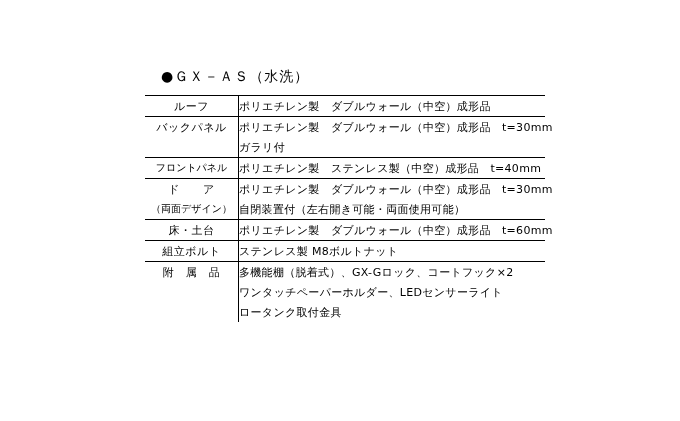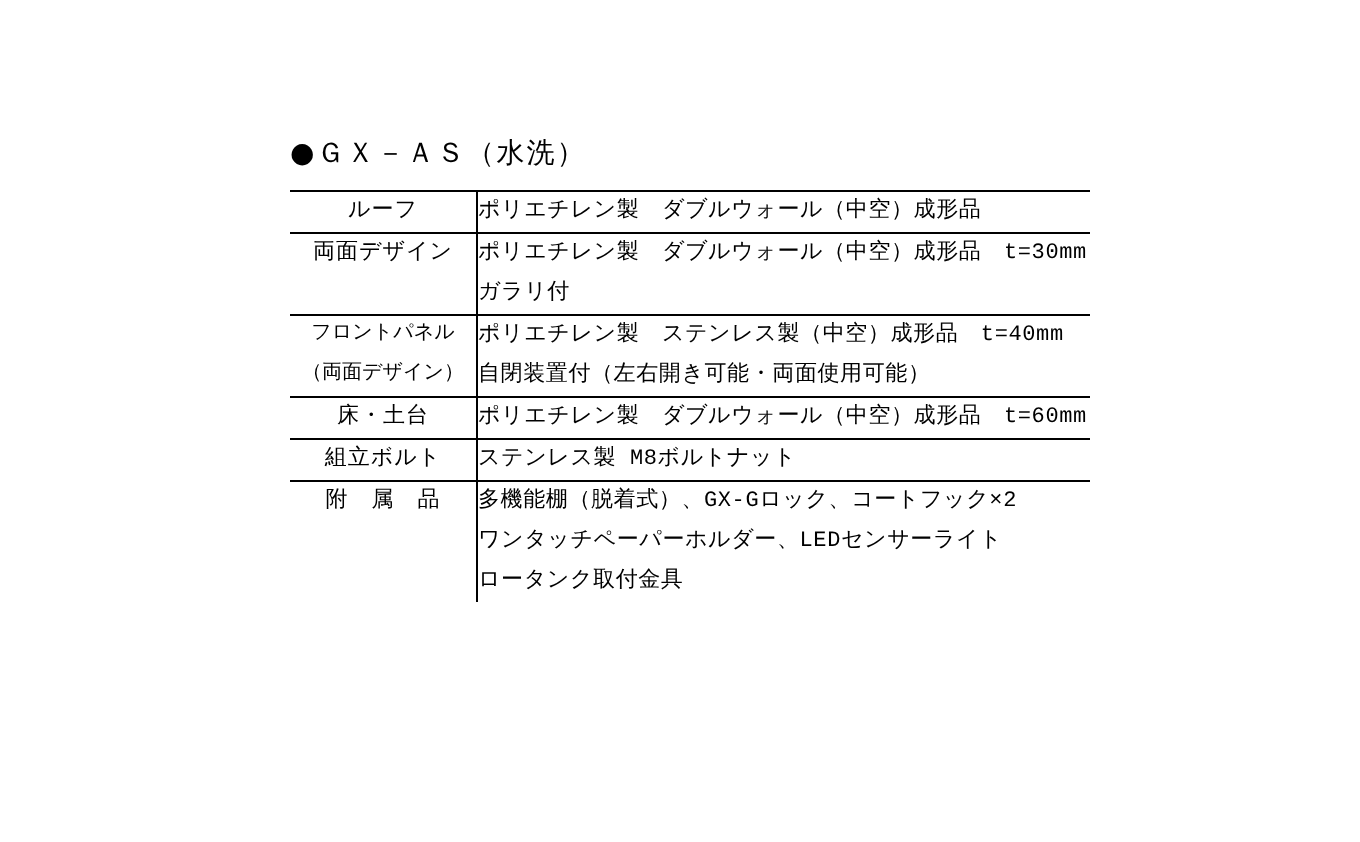--- a/index.html
+++ b/index.html
@@ -23,33 +23,33 @@
     position: absolute;
     left: 145px;
     top: 68px;
     width: 410px;
   }
   .spec-title {
     font-size: 14px;
     letter-spacing: 1px;
     margin-bottom: 9px;
     white-space: nowrap;
+    margin-left: 16px;
   }
   table.spec-table {
     border-collapse: collapse;
     width: 400px;
     table-layout: fixed;
   }
   table.spec-table td {
     padding: 0;
     vertical-align: middle;
     font-size: 11px;
     line-height: 1.0;
     height: 20px;
-    font-family: Liberation Mono, monospace;
   }
   td.label-cell {
     width: 93px;
     text-align: center;
     letter-spacing: 0.5px;
     white-space: nowrap;
     font-size: 11px;
   }
   td.label-cell.small {
     font-size: 10px;
@@ -80,33 +80,37 @@
     <table class="spec-table">
       <tbody>
 
         <tr class="rule-top">
           <td class="label-cell">ルーフ</td>
           <td class="value-cell vline">ポリエチレン製　ダブルウォール（中空）成形品</td>
         </tr>
 
 
         <tr class="rule-top">
-          <td class="label-cell">両面デザイン</td>
+          <td class="label-cell">バックパネル</td>
           <td class="value-cell vline">ポリエチレン製　ダブルウォール（中空）成形品　t=30mm</td>
         </tr>
         <tr>
           <td class="label-cell"></td>
           <td class="value-cell vline">ガラリ付</td>
         </tr>
 
         <tr class="rule-top">
           <td class="label-cell small">フロントパネル</td>
           <td class="value-cell vline">ポリエチレン製　ステンレス製（中空）成形品　t=40mm</td>
         </tr>
 
+        <tr class="rule-top">
+          <td class="label-cell">ド　　ア</td>
+          <td class="value-cell vline">ポリエチレン製　ダブルウォール（中空）成形品　t=30mm</td>
+        </tr>
         <tr>
           <td class="label-cell small">（両面デザイン）</td>
           <td class="value-cell vline">自閉装置付（左右開き可能・両面使用可能）</td>
         </tr>
 
         <tr class="rule-top">
           <td class="label-cell">床・土台</td>
           <td class="value-cell vline">ポリエチレン製　ダブルウォール（中空）成形品　t=60mm</td>
         </tr>
 

